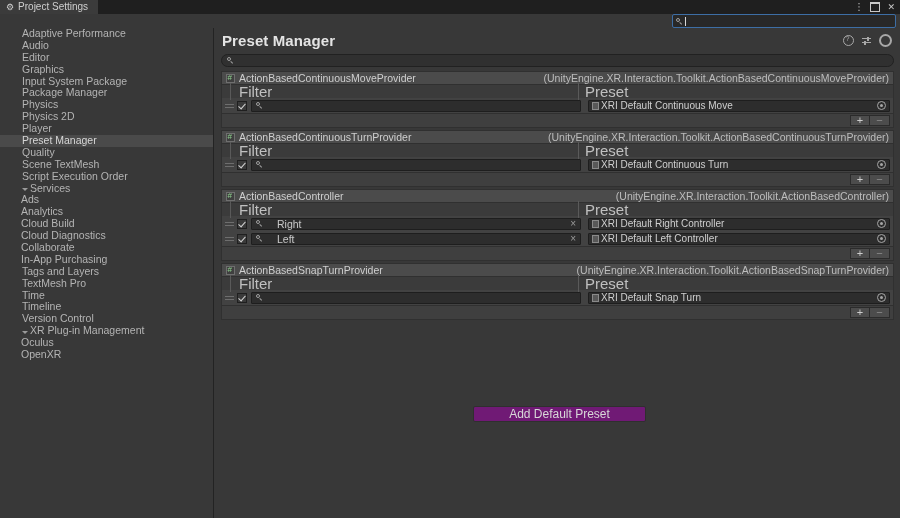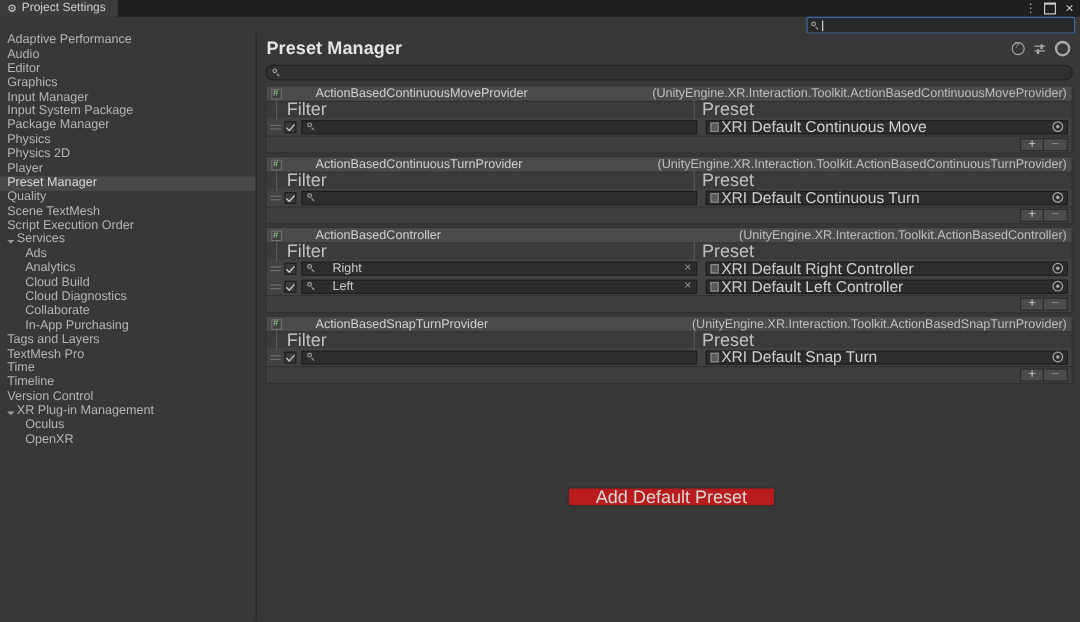--- a/index.html
+++ b/index.html
@@ -52,21 +52,21 @@
     background:#a0a0a0;transform:rotate(45deg);transform-origin:0 0;
   }
 
   
   .sidebar{
     position:absolute;left:0;top:28px;width:213px;height:490px;
     background:#383838;border-right:1px solid #232323;overflow:hidden;
   }
   .side-item{
     height:11.9px;display:flex;align-items:center;
-    font-size:10.5px;color:#b4b4b4;padding-left:6px;white-space:nowrap;
+    font-size:10.5px;color:#b4b4b4;padding-left:22px;white-space:nowrap;
   }
   .side-item.selected{background:#4a4a4a;color:#d6d6d6;}
   .side-item.child{padding-left:21px;}
   .foldout{
     display:inline-block;width:0;height:0;margin-right:3px;
     border-left:3px solid #9a9a9a;border-top:2.5px solid transparent;
     border-bottom:2.5px solid transparent;
   }
   .foldout.open{
     border-left:3px solid transparent;border-right:3px solid transparent;
@@ -103,21 +103,21 @@
     margin:1px 6px 4px 7px;height:13px;background:#303030;
     border:1px solid #212121;border-radius:7px;display:flex;align-items:center;
     box-sizing:border-box;
   }
   .main-search .mag{margin-left:5px;}
 
   
   .group{margin:0 6px 2px 7px;}
   .group-head{
     height:14px;background:#4b4b4b;border:1px solid #303030;
-    display:flex;align-items:center;box-sizing:border-box;padding:0 4px;gap:24px;
+    display:flex;align-items:center;box-sizing:border-box;padding:0 4px;
   }
   .script-icon{
     width:9px;height:9px;margin-right:4px;flex:0 0 auto;
     background:#3f3f3f;border:1px solid #6f6f6f;position:relative;box-sizing:border-box;
   }
   .script-icon::after{
     content:"#";position:absolute;left:0.5px;top:-2.5px;font-size:8px;color:#8fd18f;line-height:11px;
   }
   .group-name{font-size:10.5px;color:#cfcfcf;}
   .group-spacer{flex:1;}
@@ -158,21 +158,21 @@
   .clear-x{font-size:10px;color:#9a9a9a;margin-right:4px;line-height:1;}
   .preset-field{
     flex:1;height:12px;margin-left:7px;margin-right:1px;
     background:#2d2d2d;border:1px solid #1e1e1e;border-radius:1px;
     display:flex;align-items:center;box-sizing:border-box;
   }
   .preset-icon{
     width:7px;height:8px;margin:0 2px 0 3px;flex:0 0 auto;
     background:#585858;border:1px solid #8a8a8a;box-sizing:border-box;
   }
-  .preset-name{font-size:13px;color:#cfcfcf;flex:1;}
+  .preset-name{font-size:10px;color:#cfcfcf;flex:1;}
   .picker{
     width:9px;height:9px;margin-right:3px;flex:0 0 auto;border-radius:50%;
     border:1px solid #a6a6a6;position:relative;box-sizing:border-box;
   }
   .picker::after{
     content:"";position:absolute;left:2px;top:2px;width:3px;height:3px;
     border-radius:50%;background:#a6a6a6;
   }
 
   .rowfooter{
@@ -182,23 +182,23 @@
   }
   .pmbtn{
     width:20px;height:11px;background:#4c4c4c;border:1px solid #2b2b2b;
     display:flex;align-items:center;justify-content:center;box-sizing:border-box;
     color:#cdcdcd;font-size:11px;line-height:1;
   }
   .pmbtn.minus{border-left:0;color:#8d8d8d;}
 
   .addbtn{
     position:absolute;left:259px;top:378px;width:173px;height:16px;
-    background:#b91c1c;border:1px solid #2f2f2f;border-radius:2px;
+    background:#701a75;border:1px solid #2f2f2f;border-radius:2px;
     display:flex;align-items:center;justify-content:center;
-    font-size:15px;color:#d8d8d8;box-sizing:border-box;
+    font-size:12px;color:#d8d8d8;box-sizing:border-box;
   }
 </style>
 </head>
 <body>
 
 <div class="app">
 
   <div class="titlebar">
     <div class="tab">
       <span class="gear">⚙</span>
@@ -226,23 +226,20 @@
         <div class="side-item">
           <span class="lbl">Audio</span>
         </div>
         <div class="side-item">
           <span class="lbl">Editor</span>
         </div>
         <div class="side-item">
           <span class="lbl">Graphics</span>
         </div>
         <div class="side-item">
-          <span class="lbl">Input Manager</span>
-        </div>
-        <div class="side-item">
           <span class="lbl">Input System Package</span>
         </div>
         <div class="side-item">
           <span class="lbl">Package Manager</span>
         </div>
         <div class="side-item">
           <span class="lbl">Physics</span>
         </div>
         <div class="side-item">
           <span class="lbl">Physics 2D</span>

